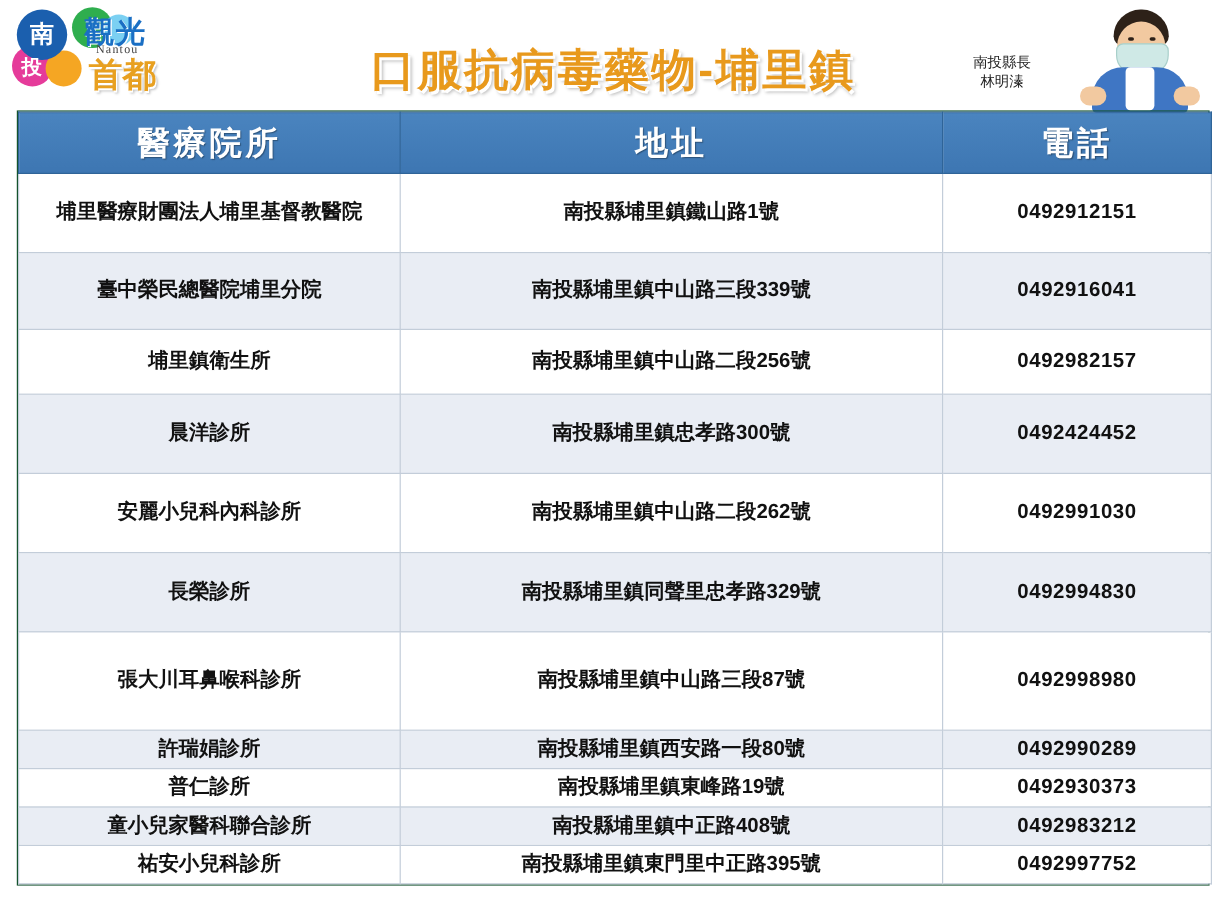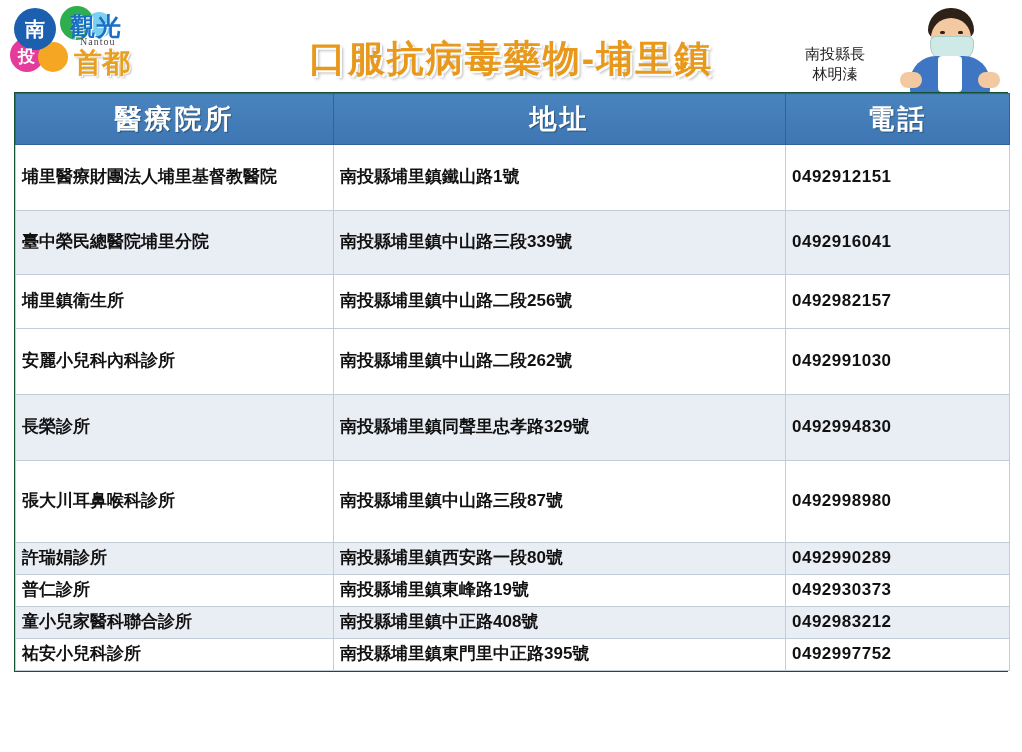--- a/index.html
+++ b/index.html
@@ -95,21 +95,21 @@
     top: 4px;
     width: 230px;
     height: 88px;
   }
   .official-text {
     position: absolute;
     left: 0;
     top: 40px;
     width: 110px;
     text-align: center;
-    font-size: 15px;
+    font-size: 12px;
     color: #222222;
     line-height: 1.35;
     font-weight: normal;
   }
   .official-photo {
     position: absolute;
     left: 118px;
     top: 2px;
     width: 104px;
     height: 86px;
@@ -172,20 +172,21 @@
     font-size: 27px;
     font-weight: bold;
     letter-spacing: 3px;
     height: 48px;
     border: 1px solid #2f6498;
     text-shadow: 1px 1px 1px rgba(0,0,0,.35);
   }
 
   tbody td {
     border: 1px solid #c3cdd9;
+    text-align: center;
     font-size: 17px;
     font-weight: bold;
     color: #111111;
     padding: 4px 6px;
     line-height: 1.35;
     word-break: break-all;
   }
   tbody tr.r-odd td  { background: #ffffff; }
   tbody tr.r-even td { background: #e9edf4; }
   tbody td.tel { letter-spacing: 0.5px; }
@@ -253,20 +254,25 @@
         <tr class="r-even" style="height: 64px;">
           <td>臺中榮民總醫院埔里分院</td>
           <td>南投縣埔里鎮中山路三段339號</td>
           <td class="tel">0492916041</td>
         </tr>
         <tr class="r-odd" style="height: 54px;">
           <td>埔里鎮衛生所</td>
           <td>南投縣埔里鎮中山路二段256號</td>
           <td class="tel">0492982157</td>
         </tr>
+        <tr class="r-even" style="height: 66px;">
+          <td>晨洋診所</td>
+          <td>南投縣埔里鎮忠孝路300號</td>
+          <td class="tel">0492424452</td>
+        </tr>
         <tr class="r-odd" style="height: 66px;">
           <td>安麗小兒科內科診所</td>
           <td>南投縣埔里鎮中山路二段262號</td>
           <td class="tel">0492991030</td>
         </tr>
         <tr class="r-even" style="height: 66px;">
           <td>長榮診所</td>
           <td>南投縣埔里鎮同聲里忠孝路329號</td>
           <td class="tel">0492994830</td>
         </tr>

